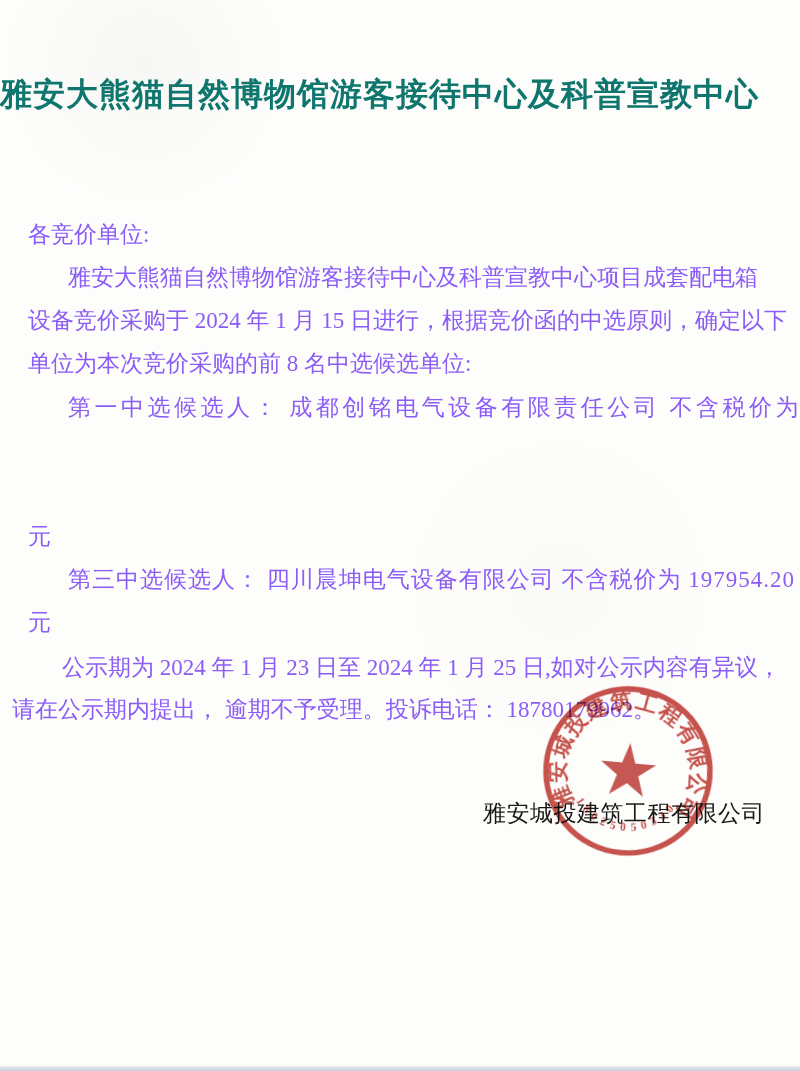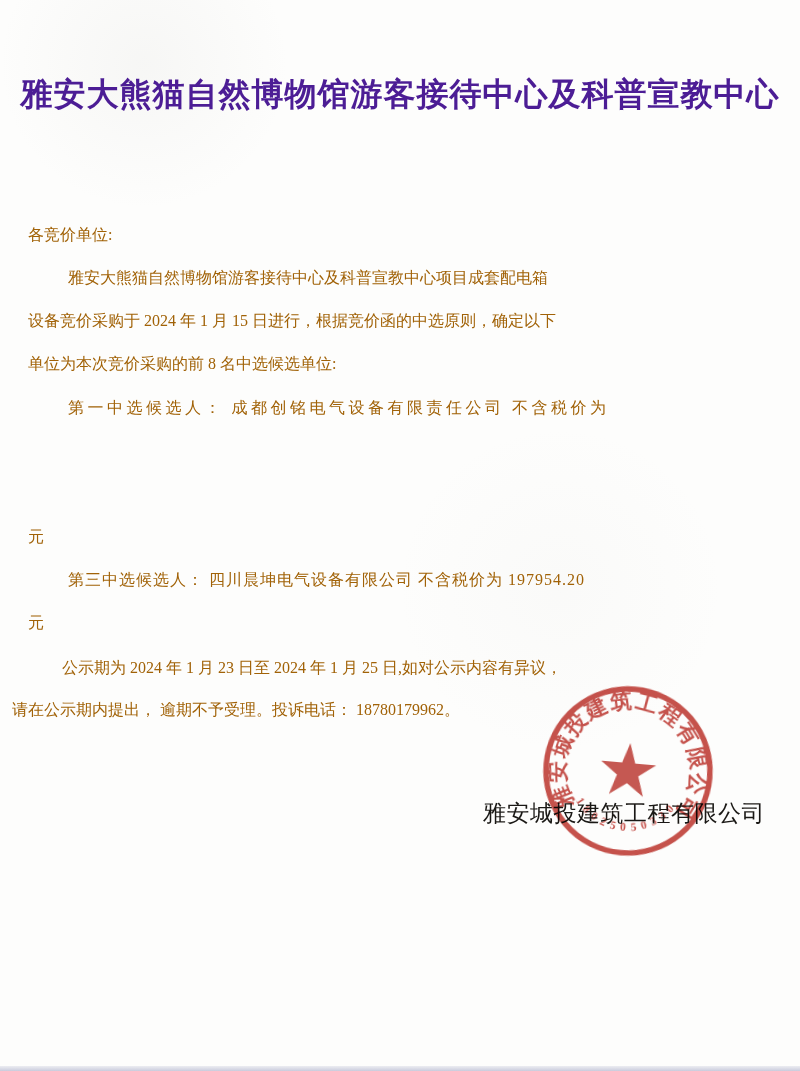--- a/index.html
+++ b/index.html
@@ -22,36 +22,36 @@
     position: absolute;
     inset: 0;
     background:
       radial-gradient(circle at 18% 6%, rgba(190,190,185,0.10), rgba(0,0,0,0) 12%),
       radial-gradient(circle at 70% 55%, rgba(200,200,195,0.06), rgba(0,0,0,0) 20%);
     pointer-events: none;
   }
   .title {
     position: absolute;
     left: 0;
-    width: 800px;
-    text-align: center;
+    width: 720px;
+    text-align: right;
     font-family: "Liberation Sans", "DejaVu Sans", sans-serif;
     font-weight: 900;
     font-size: 32px;
     letter-spacing: 1px;
-    color: #4c1d95;
+    color: #0f766e;
     white-space: nowrap;
     line-height: 1;
   }
   .line {
     position: absolute;
-    font-size: 16px;
+    font-size: 23px;
     line-height: 30px;
     white-space: nowrap;
-    color: #a16207;
+    color: #8b5cf6;
   }
   .sig {
     position: absolute;
     font-size: 23px;
     line-height: 30px;
     white-space: nowrap;
     color: #1a1815;
   }
   .seal {
     position: absolute;

